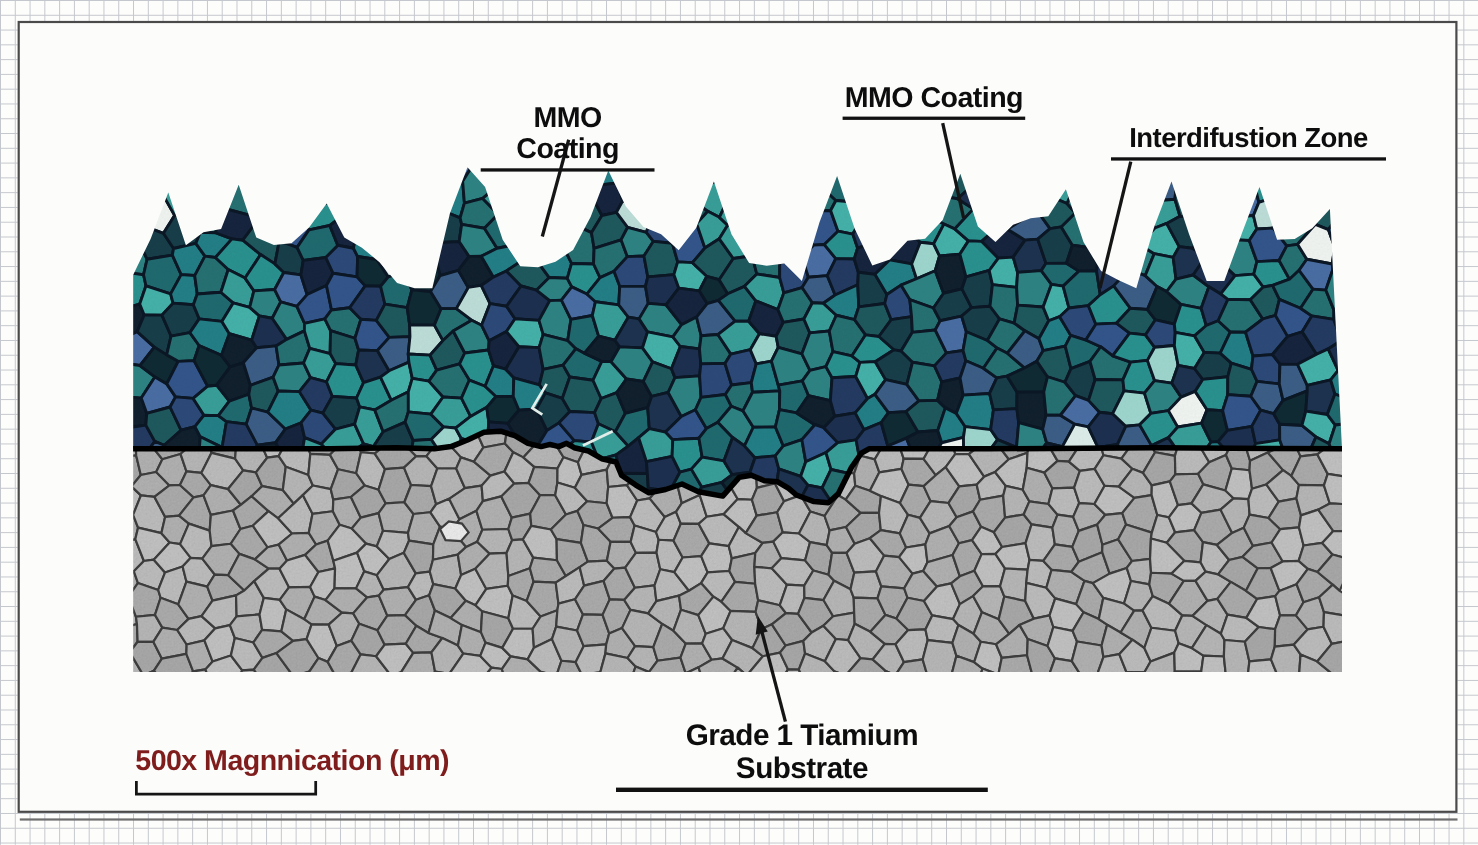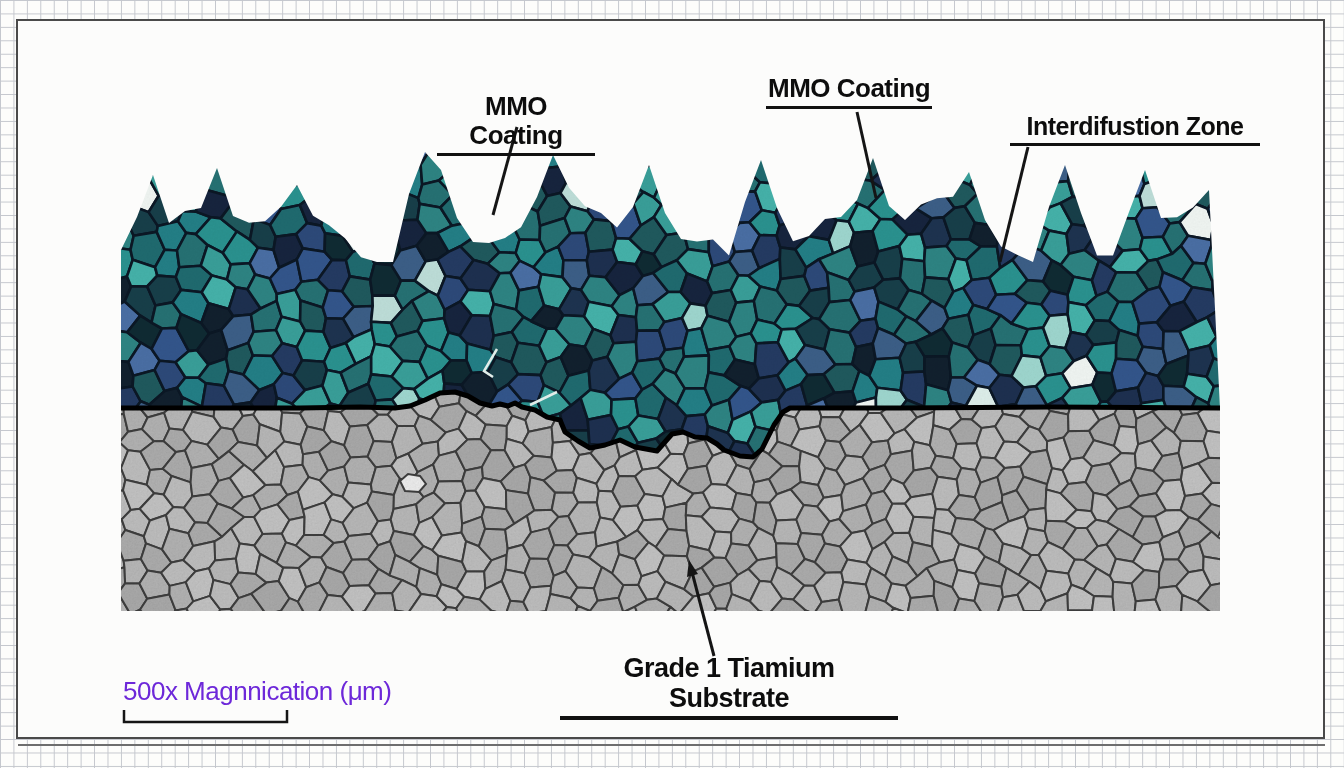--- a/index.html
+++ b/index.html
@@ -23,22 +23,22 @@
   .callout{
     position:absolute;z-index:3;color:#0d0d0d;font-weight:700;
     text-align:center;line-height:1.12;letter-spacing:-0.5px;
     border-bottom:3px solid #111;padding-bottom:3px;
   }
   .callout-mmo1{left:437px;top:92px;width:158px;font-size:26px;}
   .callout-mmo2{left:766px;top:74px;width:166px;font-size:26px;}
   .callout-idz{left:1010px;top:112px;width:250px;font-size:25px;}
   .callout-sub{left:560px;top:653px;width:338px;font-size:27px;border-bottom-width:4px;text-align:center;}
   .scale-caption{
-    position:absolute;z-index:3;left:123px;top:676px;color:#6d28d9;
-    font-weight:400;font-size:26px;letter-spacing:-0.5px;
+    position:absolute;z-index:3;left:123px;top:676px;color:#7f1d1d;
+    font-weight:700;font-size:26px;letter-spacing:-0.5px;
   }
 </style>
 </head>
 <body>
 
 <div class="panel"></div>
 
 <svg id="scene" width="1344" height="768" viewBox="0 0 1344 768">
     <defs>
       <clipPath id="clipCoat">

